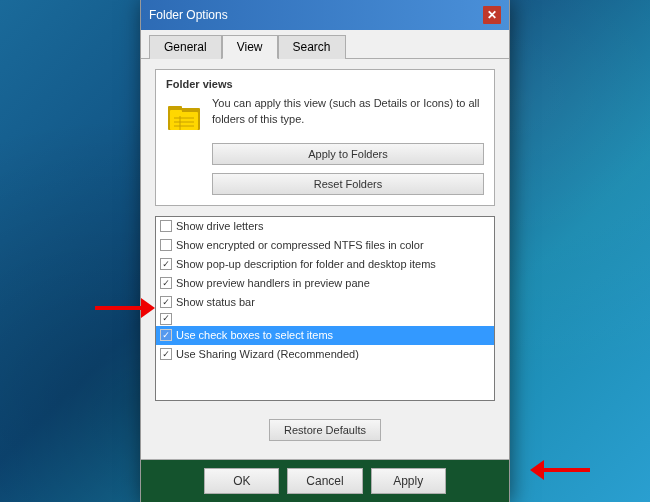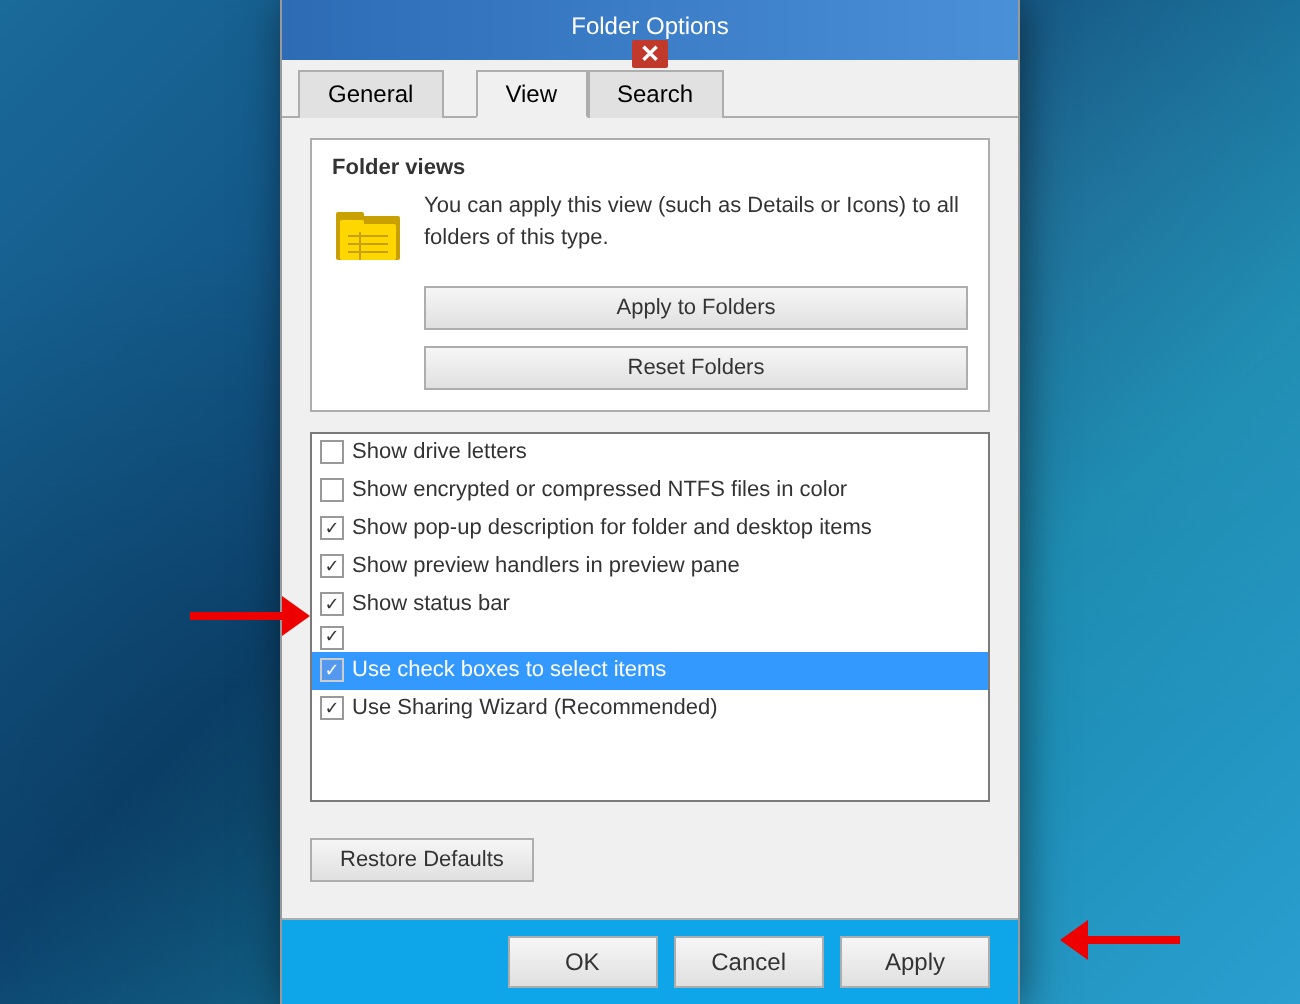--- a/index.html
+++ b/index.html
@@ -95,21 +95,20 @@
     .title-bar {
       background: linear-gradient(to right, #2d6bb5, #4a90d9);
       color: white;
       padding: 6px 8px;
       display: flex;
       align-items: center;
       justify-content: space-between;
       font-size: 12px;
       font-weight: 400;
       height: 30px;
-      flex-direction: column;
     }
 
     .title-bar-text {
       font-size: 12px;
     }
 
     .title-bar-close {
       width: 18px;
       height: 18px;
       background: #c0392b;
@@ -142,21 +141,20 @@
       border-bottom: none;
       position: relative;
       top: 1px;
     }
 
     .tab.active {
       background: #f0f0f0;
       border-bottom: 1px solid #f0f0f0;
       font-weight: 400;
       z-index: 1;
-      margin-left: 16px;
     }
 
     
     .content {
       padding: 10px 14px;
       background: #f0f0f0;
     }
 
     
     .folder-views-group {
@@ -262,33 +260,33 @@
       font-size: 9px;
     }
 
     .checkbox.checked {
       color: #333;
     }
 
     
     .restore-row {
       display: flex;
-      justify-content: flex-start;
+      justify-content: center;
       margin-top: 18px;
       margin-bottom: 8px;
     }
 
     
     .bottom-buttons {
       border-top: 1px solid #adadad;
       padding: 8px 14px;
       display: flex;
-      justify-content: flex-end;
+      justify-content: center;
       gap: 8px;
-      background: #0ea5e9;
+      background: #14532d;
     }
 
     .bottom-btn {
       padding: 5px 18px;
       border: 1px solid #adadad;
       background: linear-gradient(to bottom, #f6f6f6, #e0e0e0);
       cursor: pointer;
       font-size: 12px;
       color: #333;
       min-width: 75px;

